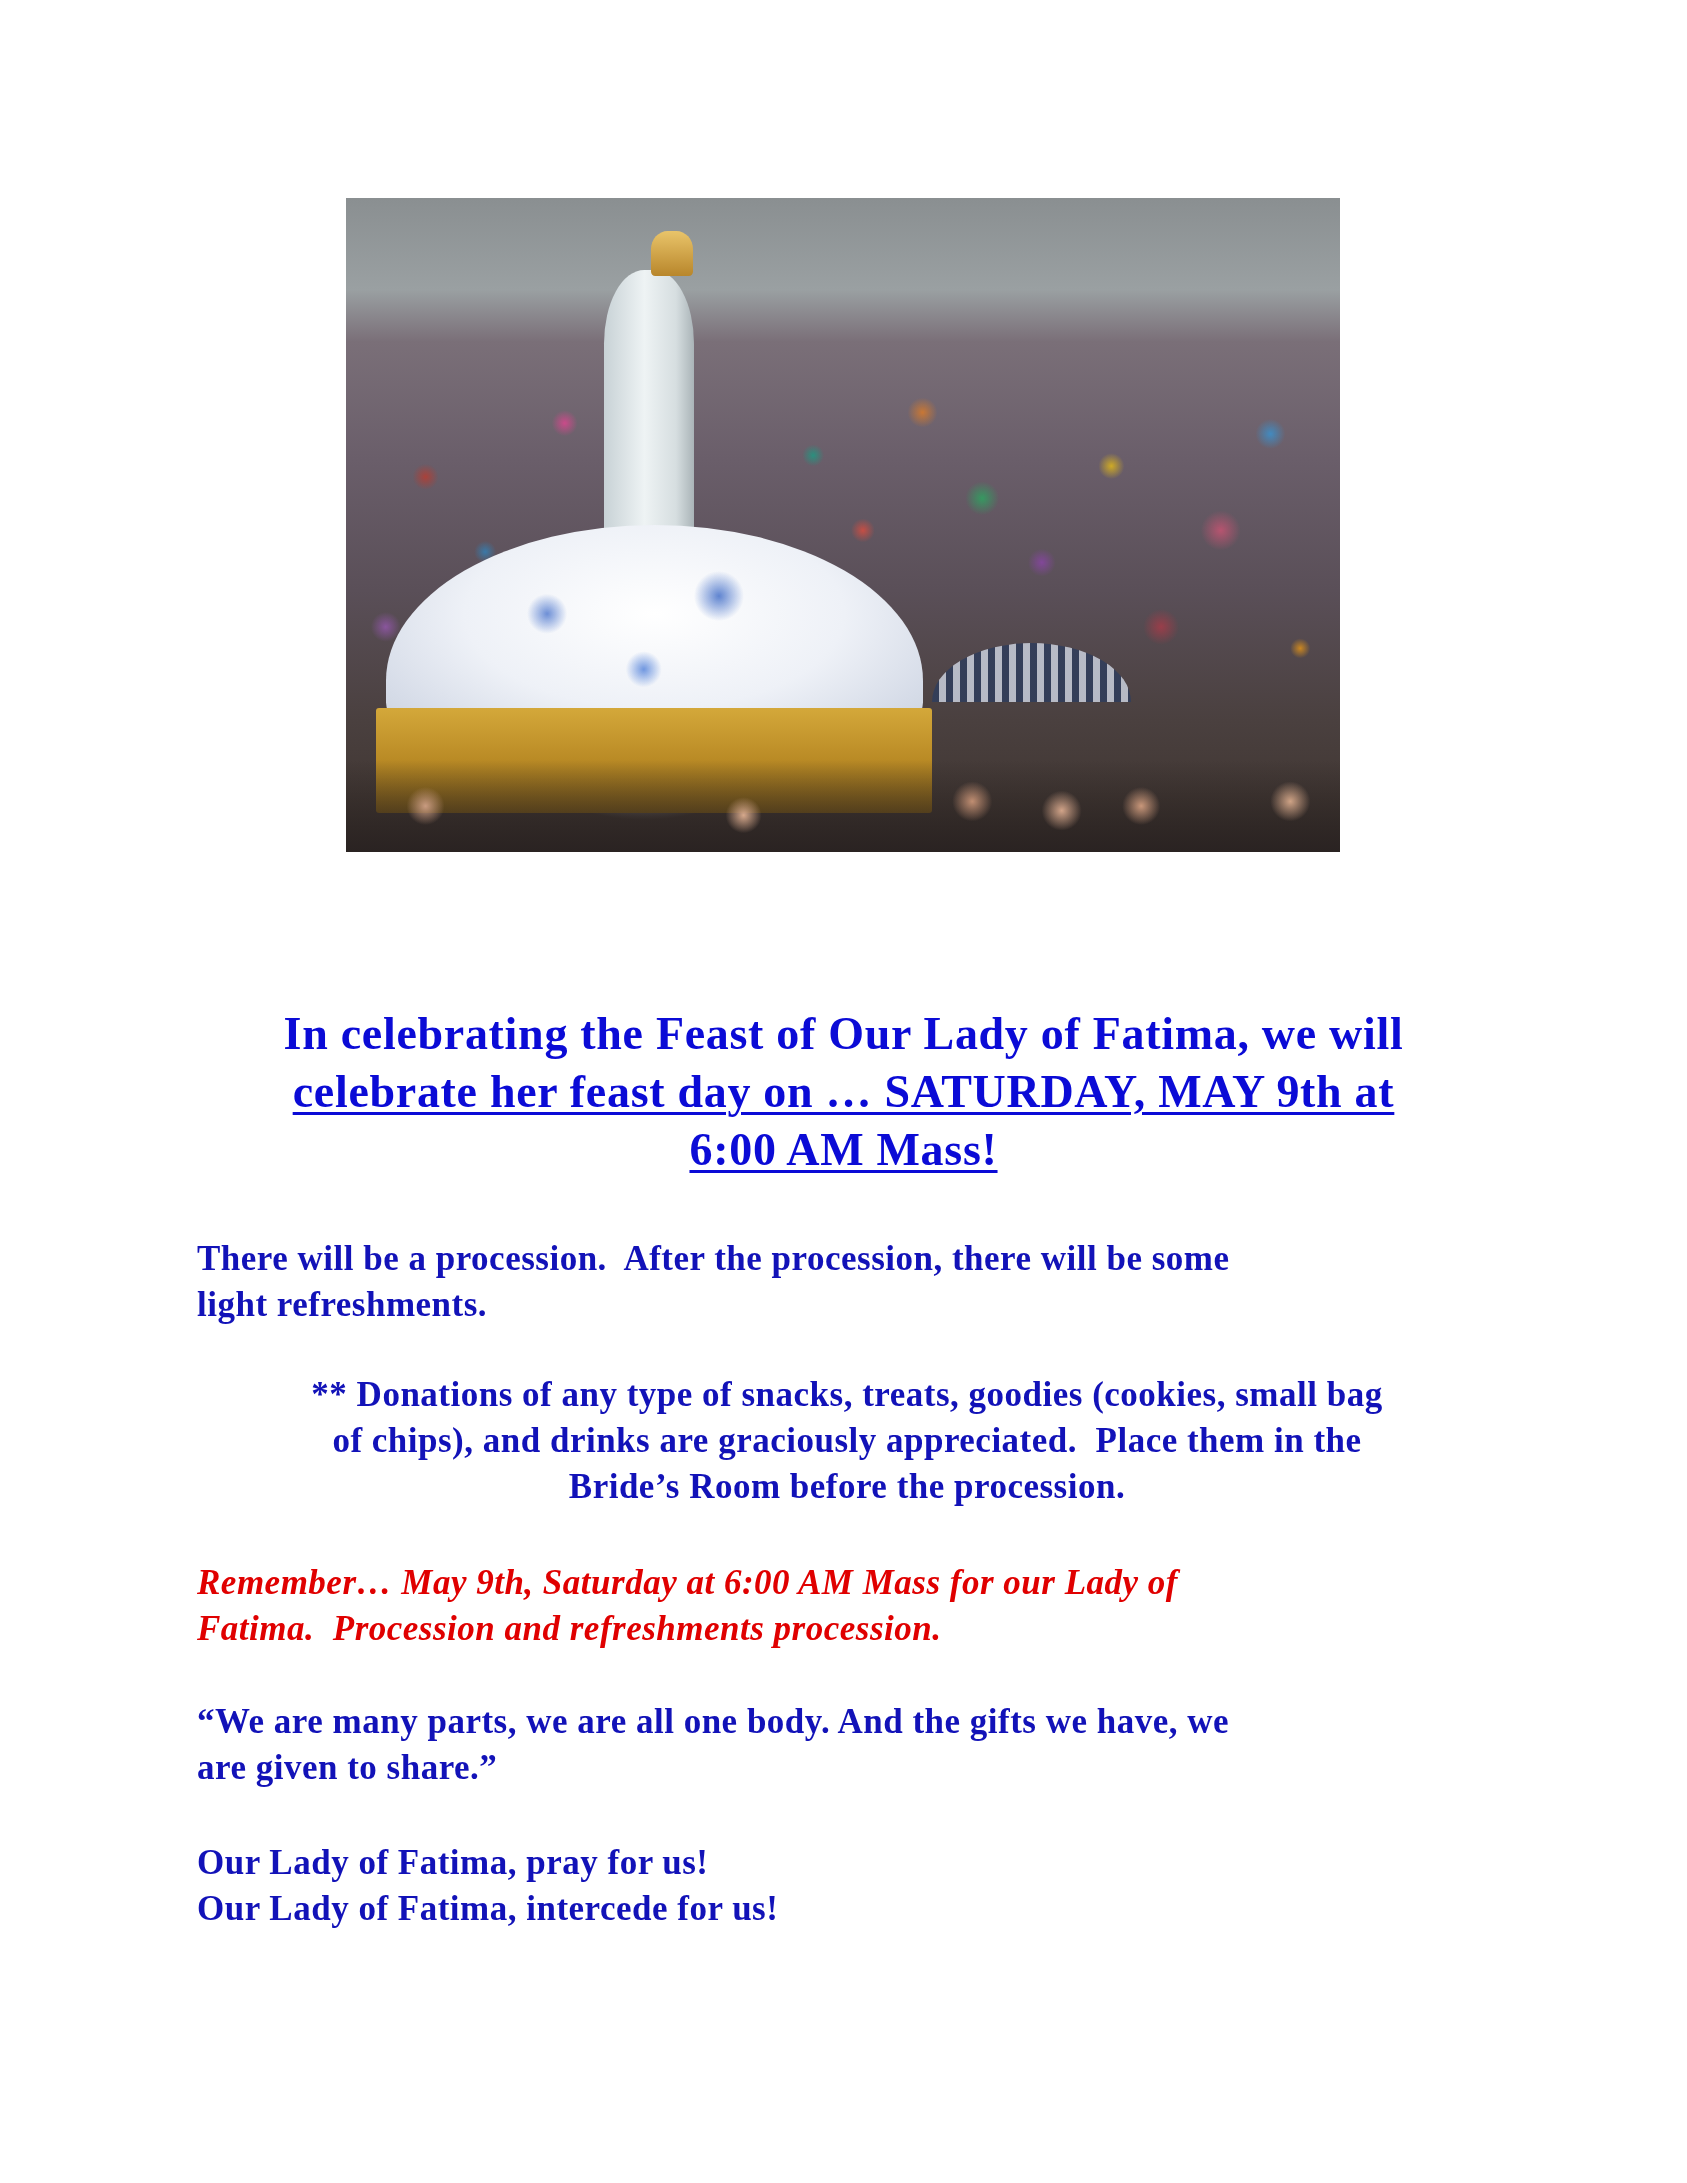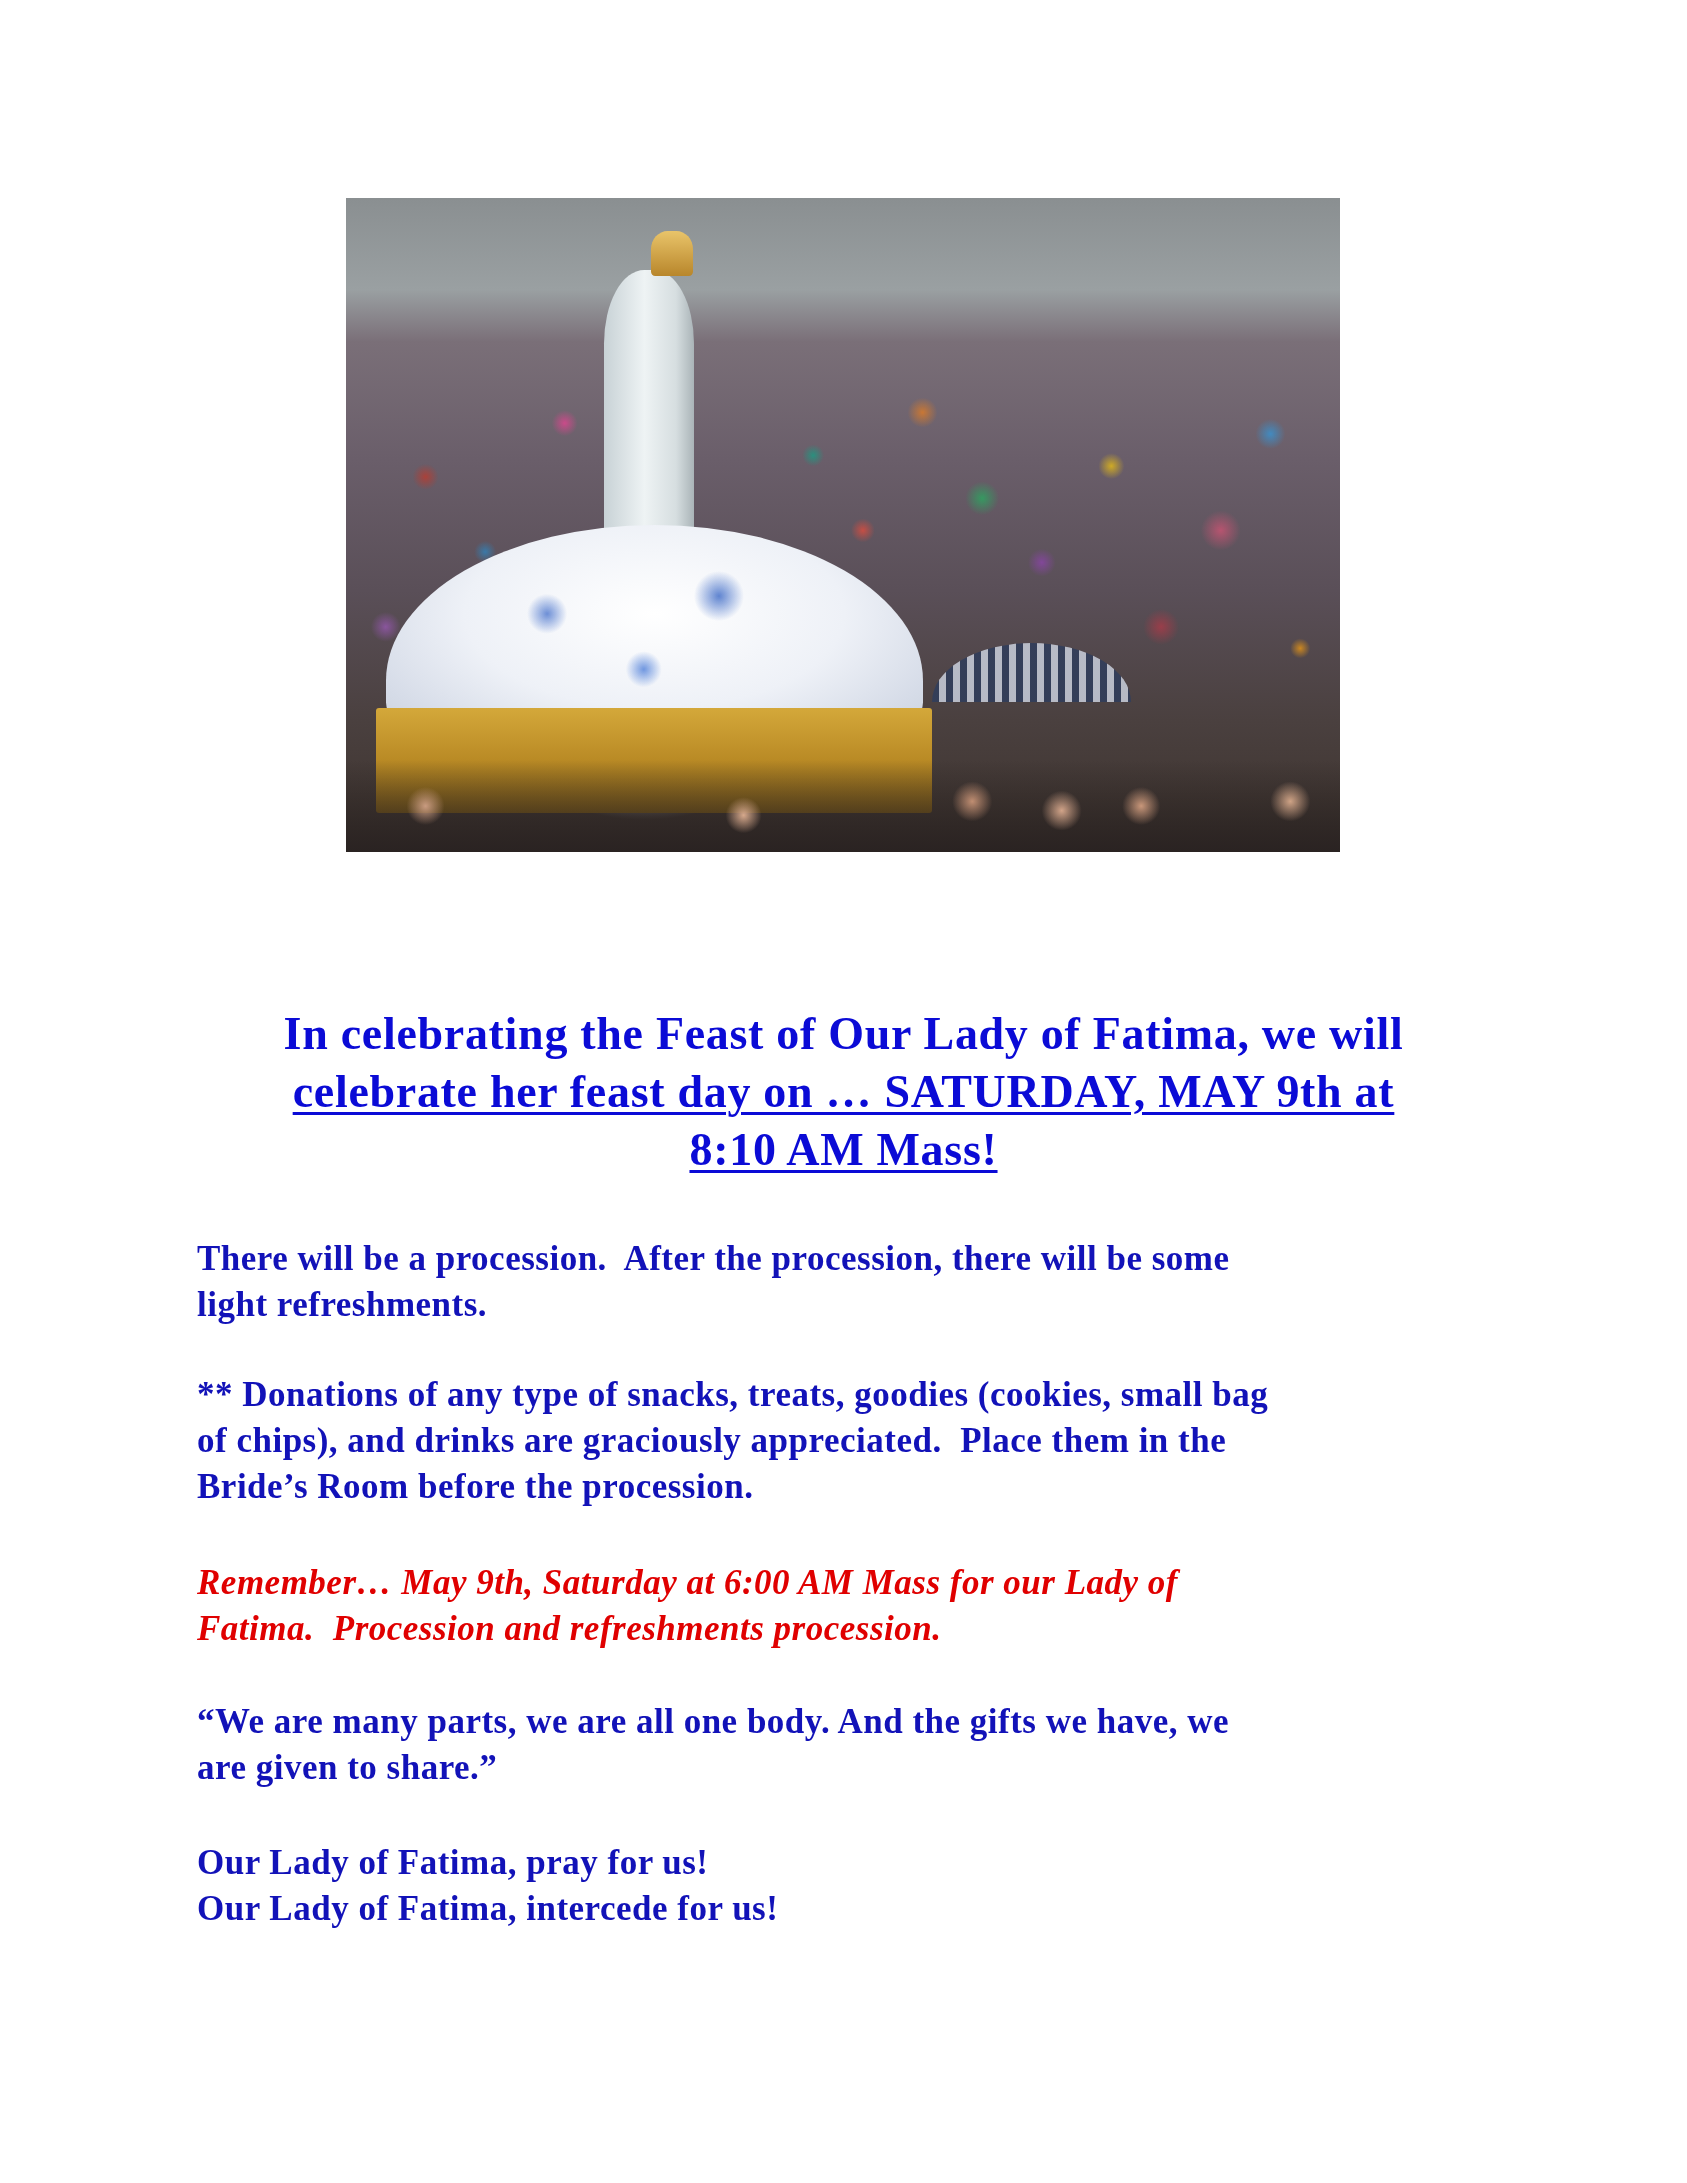--- a/index.html
+++ b/index.html
@@ -110,29 +110,29 @@
     <div class="crown"></div>
     <div class="flowers"></div>
     <div class="litter"></div>
     <div class="umbrella"></div>
     <div class="faces"></div>
   </div>
 
   <div class="heading">
     <span class="line">In celebrating the Feast of Our Lady of Fatima, we will</span>
     <span class="line"><span class="u">celebrate her feast day on … SATURDAY, MAY 9th at</span></span>
-    <span class="line"><span class="u">8:10 AM Mass!</span></span>
+    <span class="line"><span class="u">6:00 AM Mass!</span></span>
   </div>
 
   <div class="body-block" style="top:1236px;">
     <span class="line">There will be a procession.  After the procession, there will be some</span>
     <span class="line">light refreshments.</span>
   </div>
 
-  <div class="body-block" style="top:1372px;">
+  <div class="body-block" style="top:1372px;text-align:center;">
     <span class="line">** Donations of any type of snacks, treats, goodies (cookies, small bag</span>
     <span class="line">of chips), and drinks are graciously appreciated.  Place them in the</span>
     <span class="line">Bride’s Room before the procession.</span>
   </div>
 
   <div class="body-block red" style="top:1560px;">
     <span class="line">Remember… May 9th, Saturday at 6:00 AM Mass for our Lady of</span>
     <span class="line">Fatima.  Procession and refreshments procession.</span>
   </div>
 

